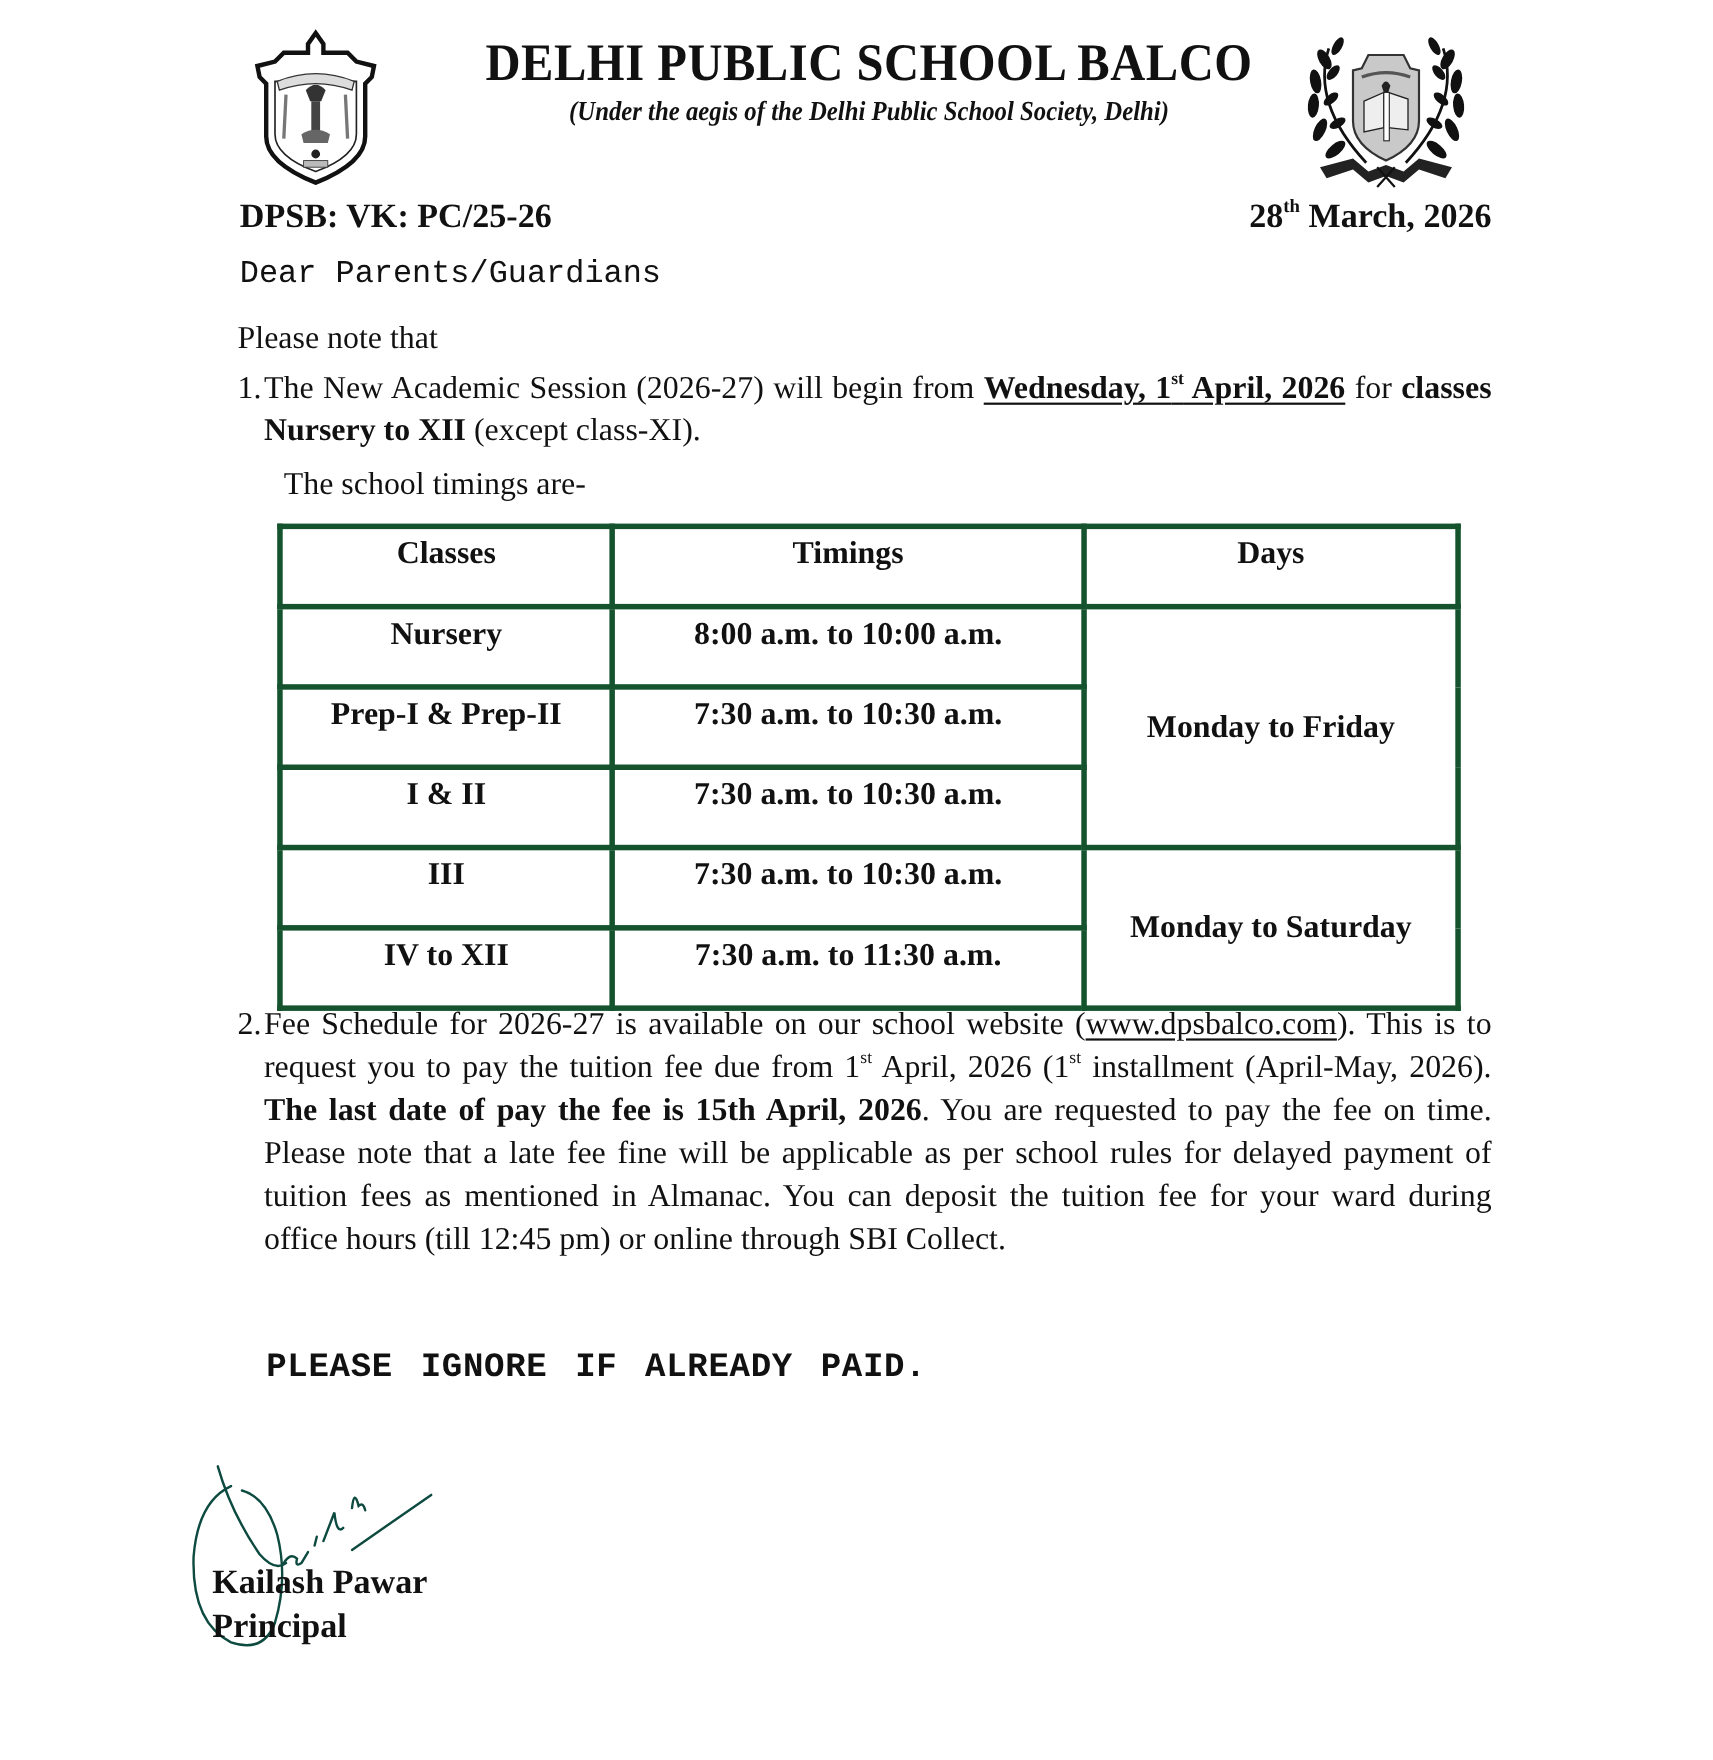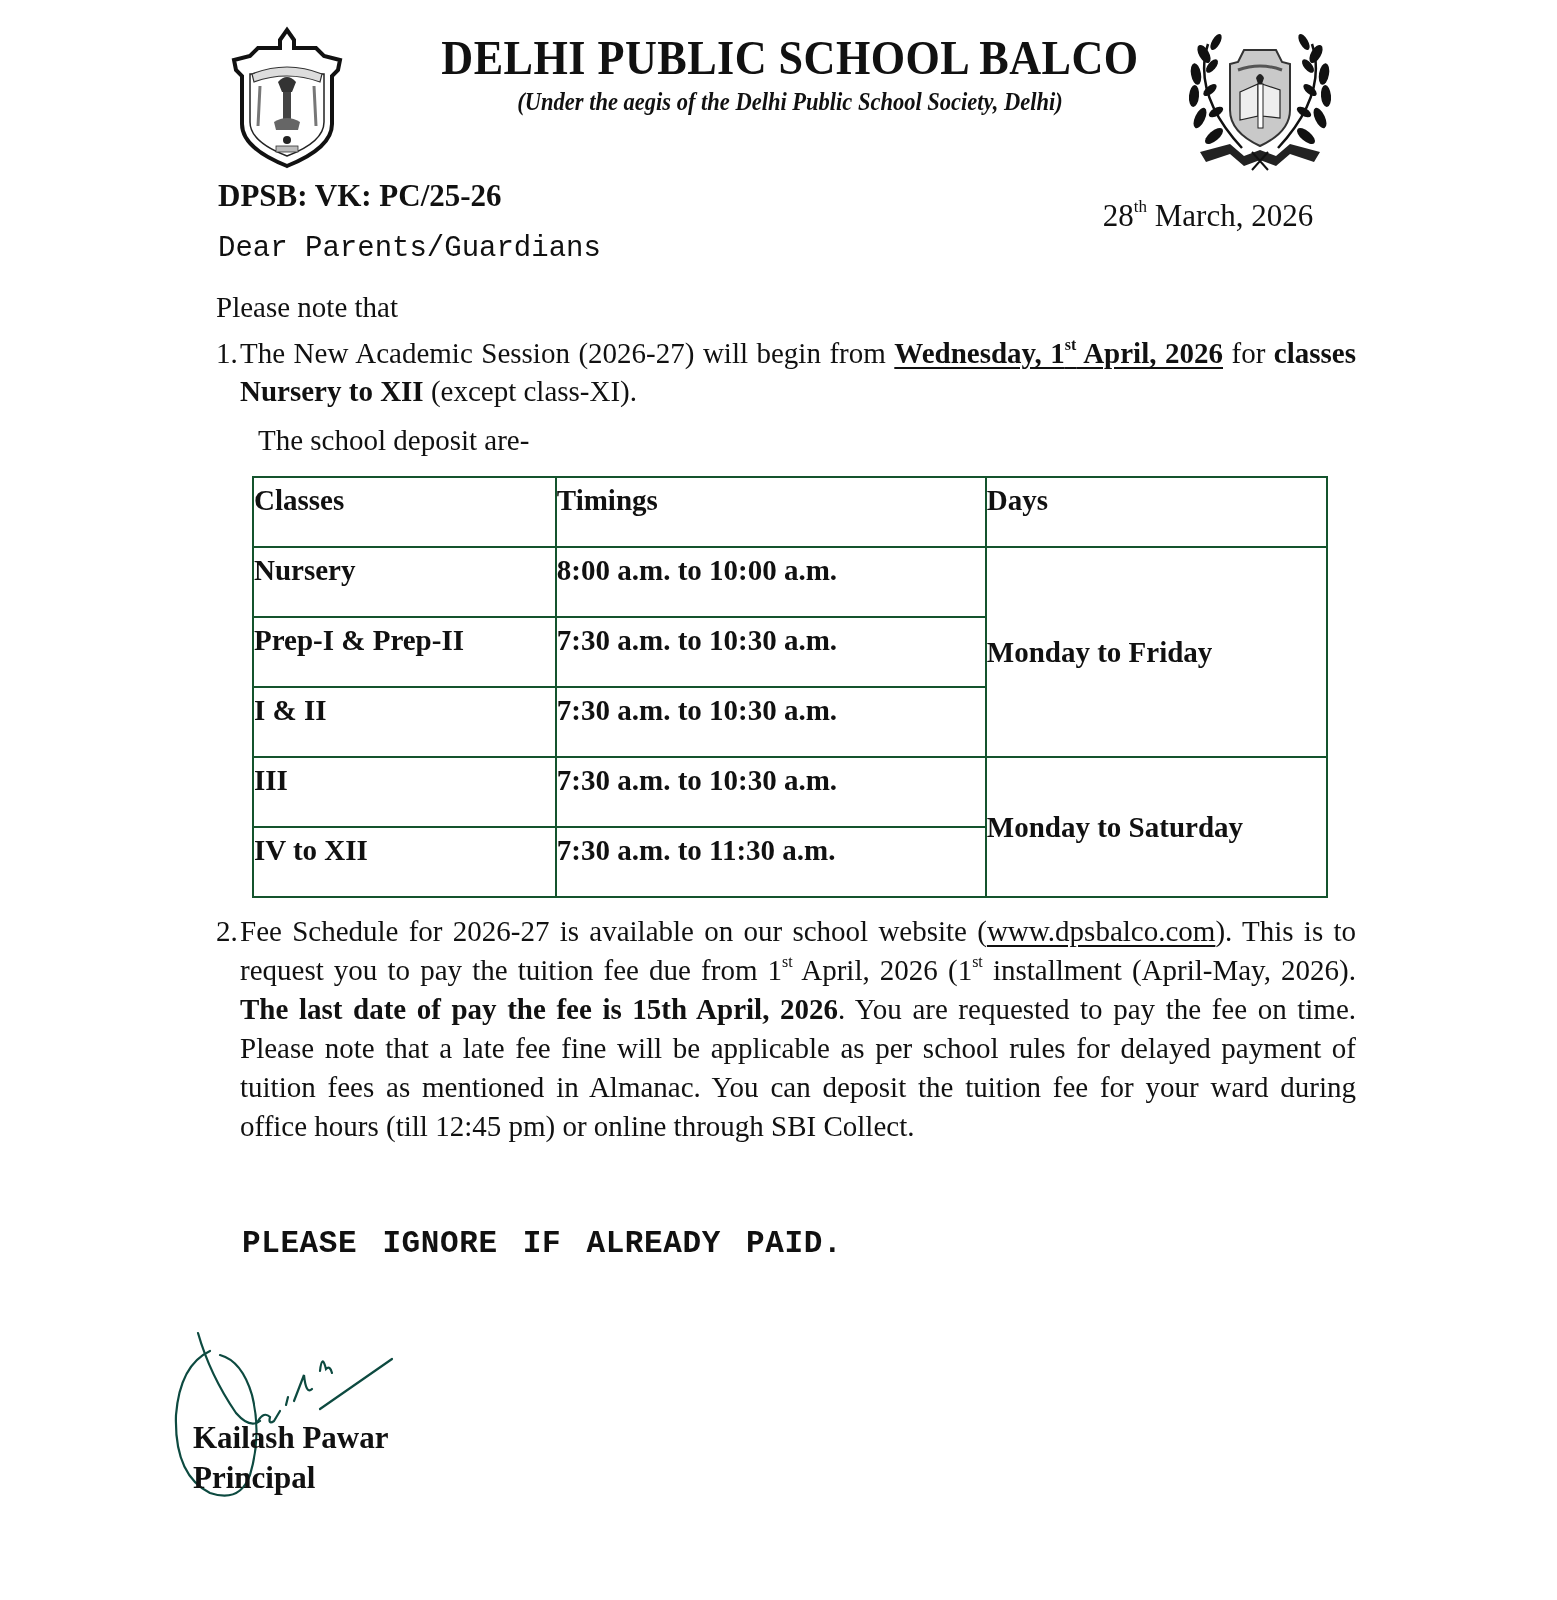--- a/index.html
+++ b/index.html
@@ -28,22 +28,22 @@
       left: 380px; top: 88px; width: 820px;
       text-align: center;
       font-size: 25px; font-style: italic; font-weight: bold;
       transform: scaleX(0.9); transform-origin: center;
     }
     #ref-no {
       left: 218px; top: 178px;
       font-size: 31px; font-weight: bold;
     }
     #date {
-      left: 1060px; top: 178px; width: 296px; text-align: center;
-      font-size: 31px; font-weight: normal; margin-top: 20px;
+      left: 1060px; top: 178px; width: 296px; text-align: right;
+      font-size: 31px; font-weight: bold;
     }
     sup { font-size: 0.55em; line-height: 0; vertical-align: 0.8em; }
 
     #salutation { left: 218px; top: 232px; font-size: 29px; font-family: Liberation Mono, monospace; }
     #intro { left: 216px; top: 279px; font-size: 29px; margin-top: 12px; }
 
     .para {
       left: 216px; width: 1140px;
       font-size: 29px; line-height: 38px;
     }
@@ -58,22 +58,22 @@
     #timings-intro { left: 258px; top: 424px; font-size: 29px; }
 
     
     #timings-table {
       left: 252px; top: 476px;
       width: 1076px;
       border-collapse: collapse;
       font-size: 29px; font-weight: bold;
     }
     #timings-table td, #timings-table th {
-      border: 2px solid #14532d;
-      text-align: left;
+      border: 5px solid #14532d;
+      text-align: center;
       padding: 0;
     }
     #timings-table th { height: 62px; vertical-align: top; padding-top: 6px; font-weight: bold; }
     #timings-table td { height: 62px; vertical-align: top; padding-top: 6px; }
     #timings-table td.days { vertical-align: middle; padding-top: 0; }
     .col-classes { width: 298px; }
     .col-timings { width: 424px; }
     .col-days { width: 336px; }
 
     #ignore-note {
@@ -144,21 +144,21 @@
 <div id="date" class="abs"><span>28</span><sup>th</sup><span> March, 2026</span></div>
 
 <div id="salutation" class="abs">Dear Parents/Guardians</div>
 <div id="intro" class="abs">Please note that</div>
 
 <div id="point1" class="abs para">
   <span class="num">1.</span>
   <div class="body"><span>The New Academic Session (2026-27) will begin from </span><span class="b u"><span>Wednesday, 1</span><sup>st</sup><span> April, 2026</span></span><span> for </span><span class="b">classes Nursery to XII</span><span> (except class-XI).</span></div>
 </div>
 
-<div id="timings-intro" class="abs">The school deposit are-</div>
+<div id="timings-intro" class="abs">The school timings are-</div>
 
 <table id="timings-table" class="abs">
   <thead>
     <tr>
       <th class="col-classes">Classes</th>
       <th class="col-timings">Timings</th>
       <th class="col-days">Days</th>
     </tr>
   </thead>
   <tbody>

